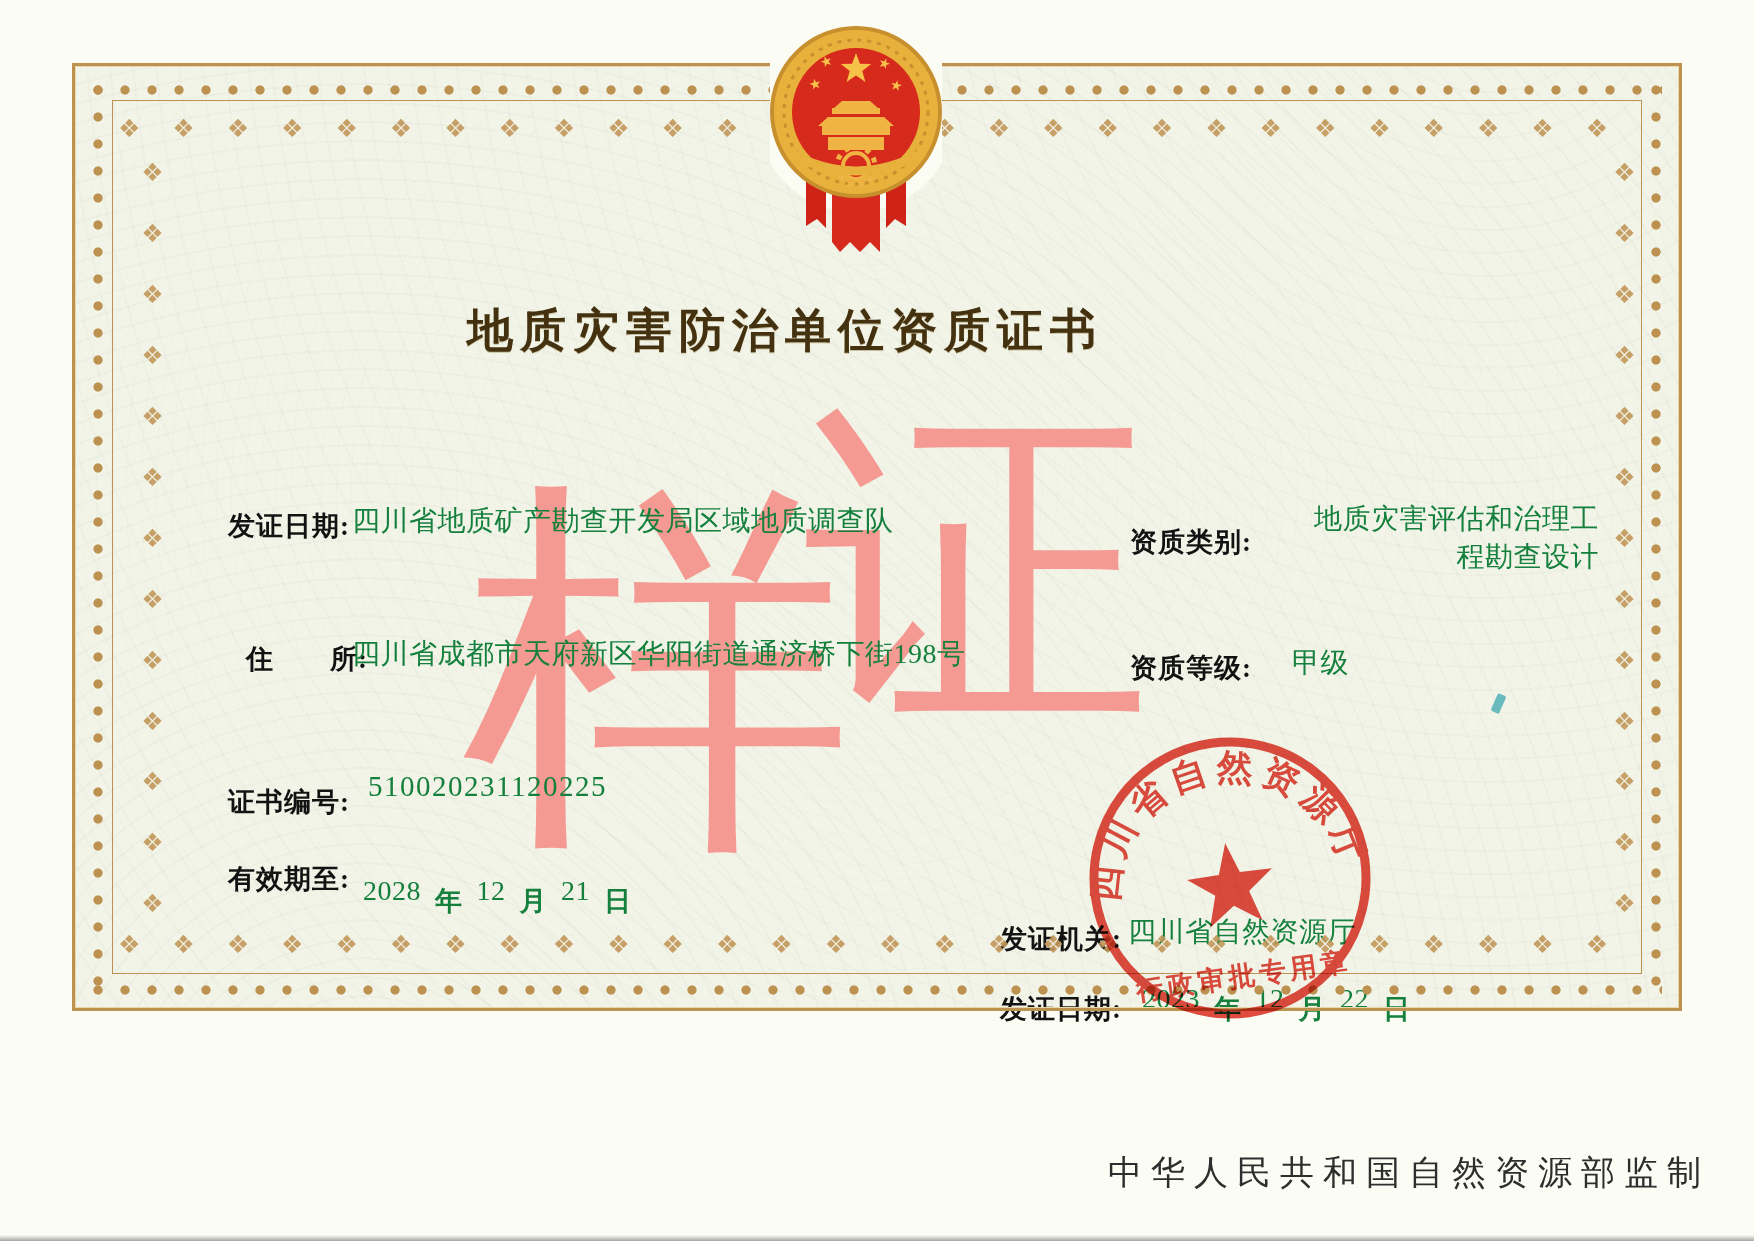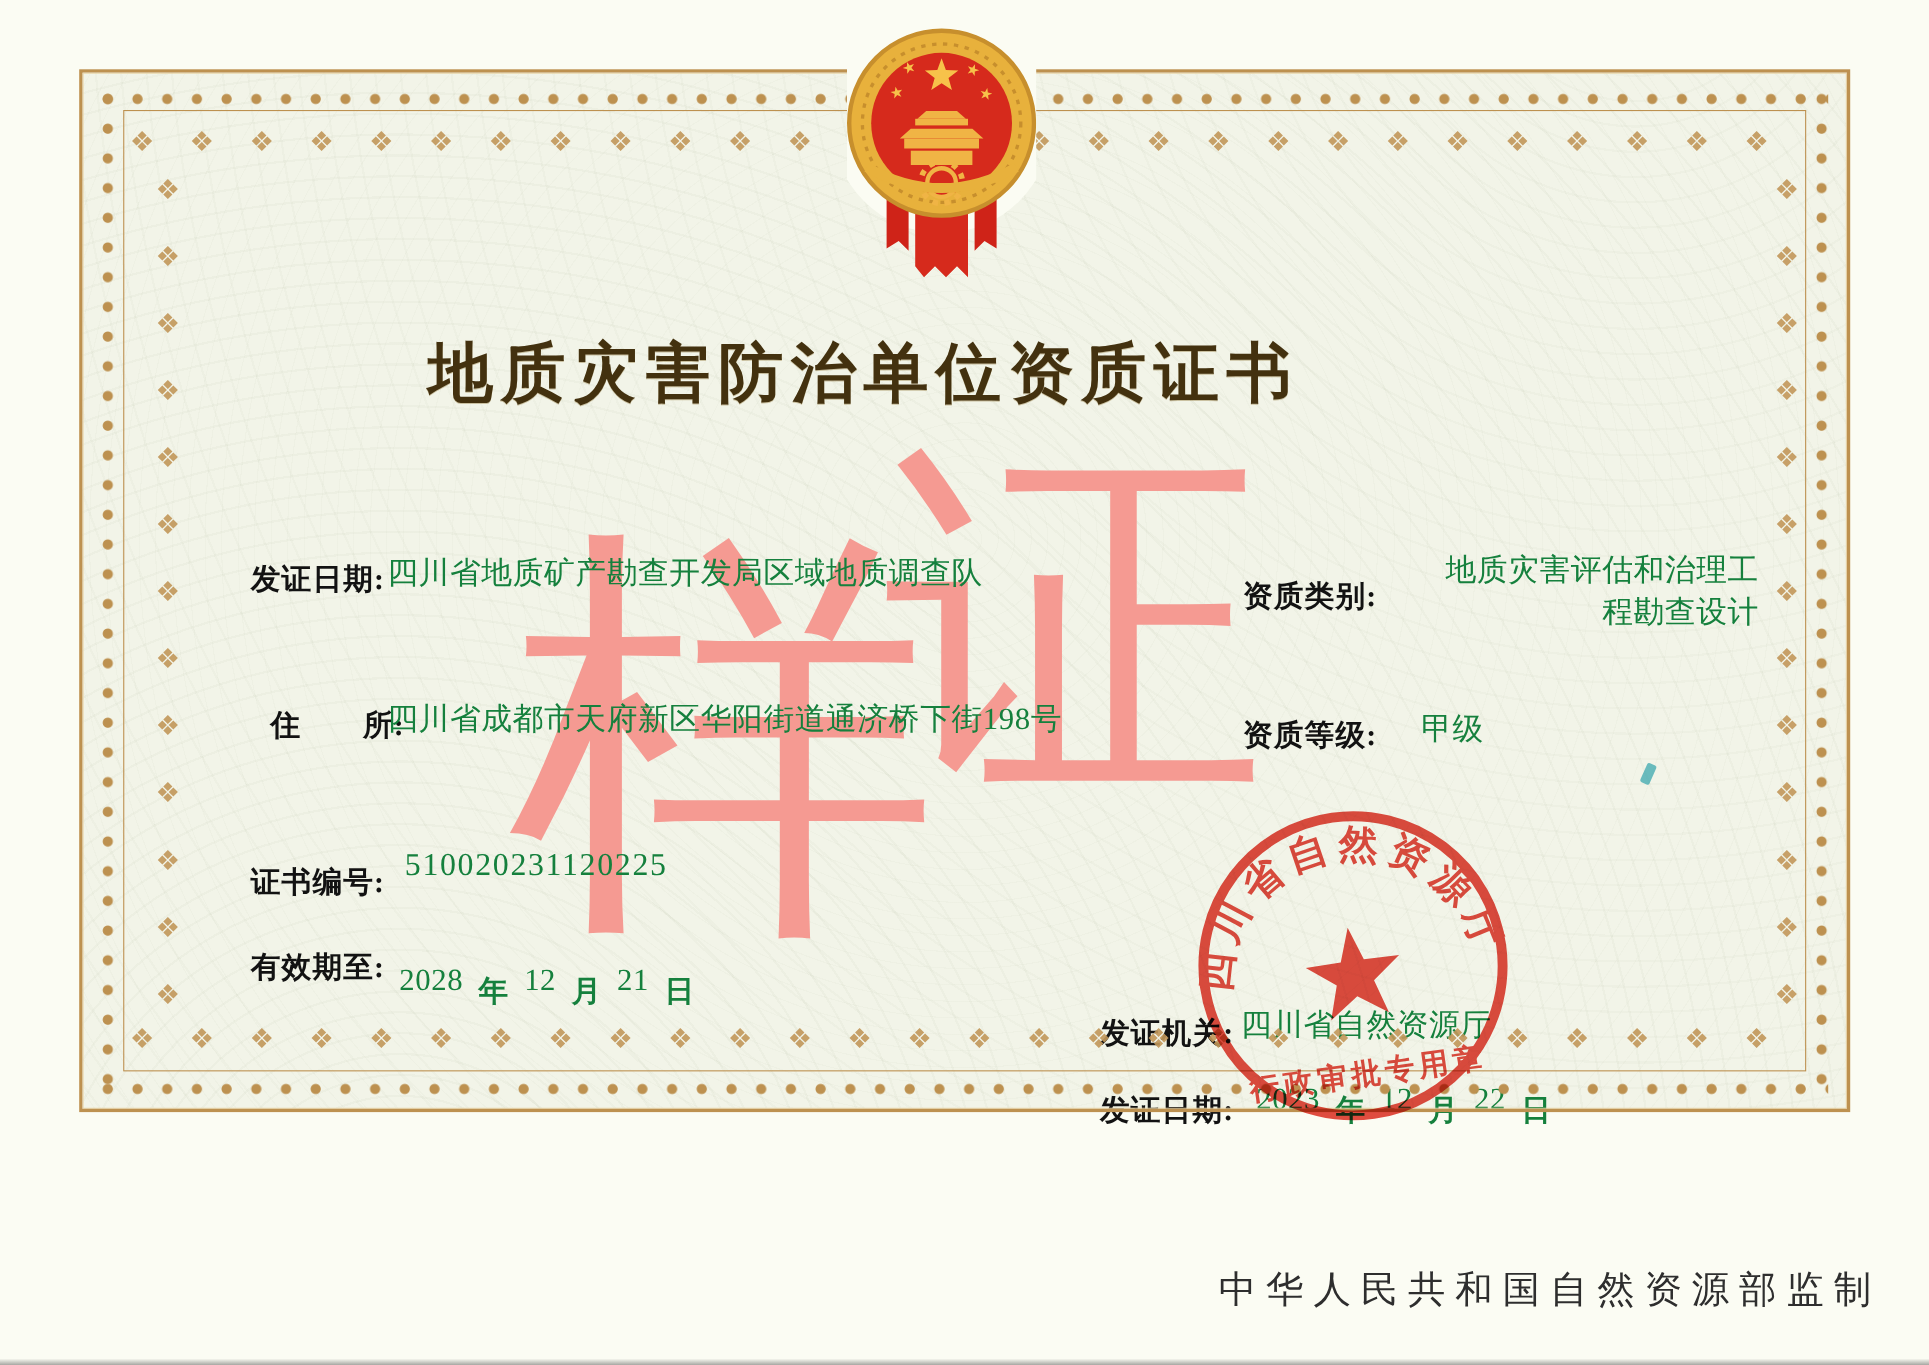--- a/index.html
+++ b/index.html
@@ -62,21 +62,21 @@
   }
   .wm-left  { left:462px; top:478px; font-size:392px; }
   .wm-right { left:804px; top:398px; font-size:348px; }
 
   
   .emblem { position:absolute; left:770px; top:16px; width:172px; height:242px; z-index:7; }
 
   
   .title {
     position:absolute; left:0; top:300px; width:1570px; text-align:center;
-    font-size:59px; font-weight:700; letter-spacing:7px; color:#43310f; z-index:3;
+    font-size:46px; font-weight:700; letter-spacing:7px; color:#43310f; z-index:3;
     text-shadow:0 1px 0 rgba(130,96,30,.35);
   }
 
   
   .lbl {
     position:absolute; font-size:27px; font-weight:700; color:#121212;
     letter-spacing:1px; z-index:3; white-space:pre;
   }
   .val {
     position:absolute; font-size:28px; font-weight:400; color:#15803d;

